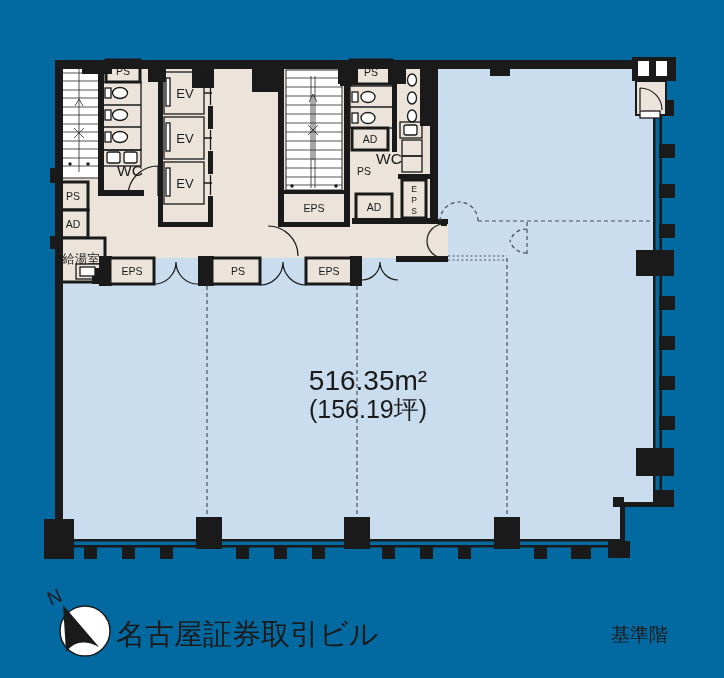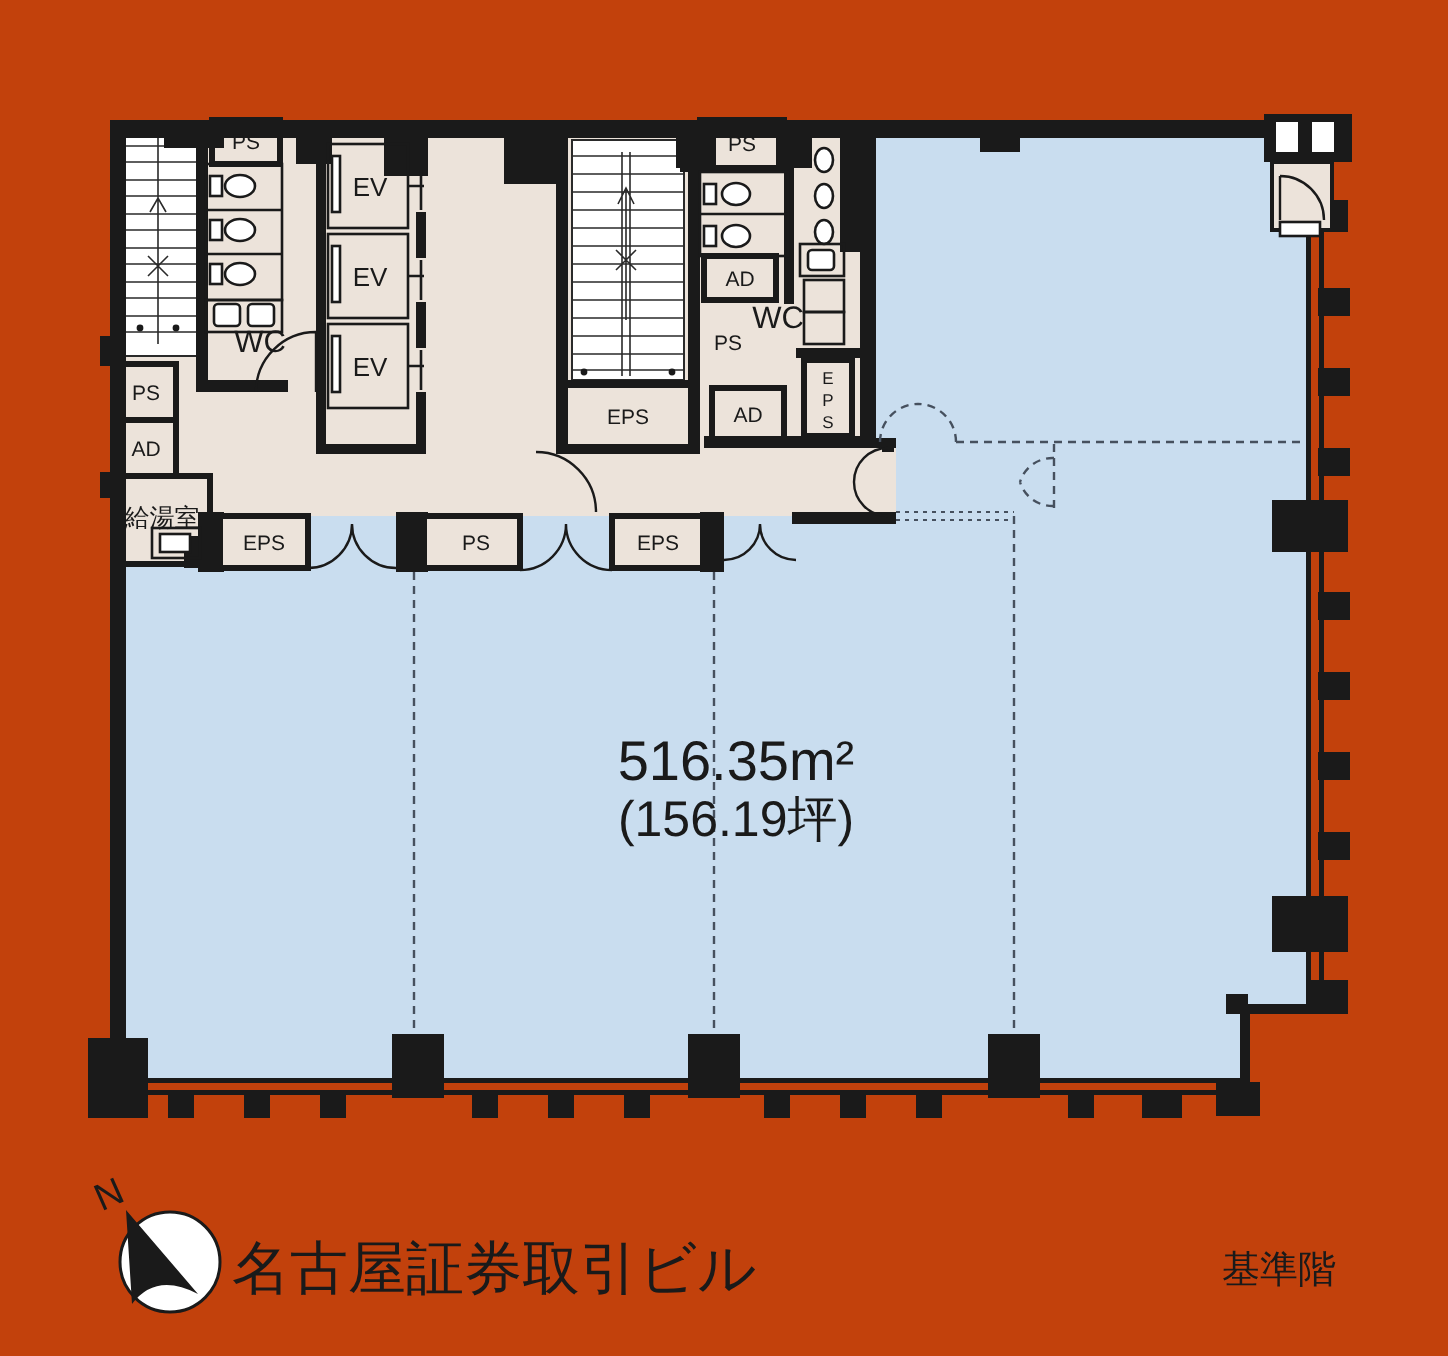--- a/index.html
+++ b/index.html
@@ -1,20 +1,20 @@
 <!DOCTYPE html>
 <html style="--c-wall: #1a1a1a; --c-core: #ece3da; --c-tenant: #c9ddef; --c-dash: #46505e; --c-text: #1a1a1a; --c-white: #ffffff;"><head>
 <meta charset="utf-8">
 <style>
   :root{
     --c-wall:#1a1a1a; --c-core:#ece3da; --c-tenant:#c9ddef;
     --c-dash:#46505e; --c-text:#1a1a1a; --c-white:#ffffff;
   }
   html,body{margin:0;padding:0;background:#fff;}
-  .page{width:724px;height:678px;position:relative;background:#c2410c;
+  .page{width:724px;height:678px;position:relative;background:#0369a1;
         font-family:"Liberation Sans","DejaVu Sans",sans-serif;}
   svg{display:block;}
   .wall{fill:var(--c-wall);}
   .white{fill:var(--c-white);}
   .box{fill:var(--c-core);stroke:var(--c-wall);stroke-width:3;}
   .box-thin{fill:var(--c-core);stroke:var(--c-wall);stroke-width:2;}
   .fixture{fill:var(--c-white);stroke:var(--c-wall);stroke-width:1.3;}
   .fixline{fill:none;stroke:var(--c-wall);stroke-width:1.3;}
   .stairline{stroke:#2a2a2a;stroke-width:0.8;fill:none;}
   .door{fill:none;stroke:var(--c-wall);stroke-width:1.2;}

